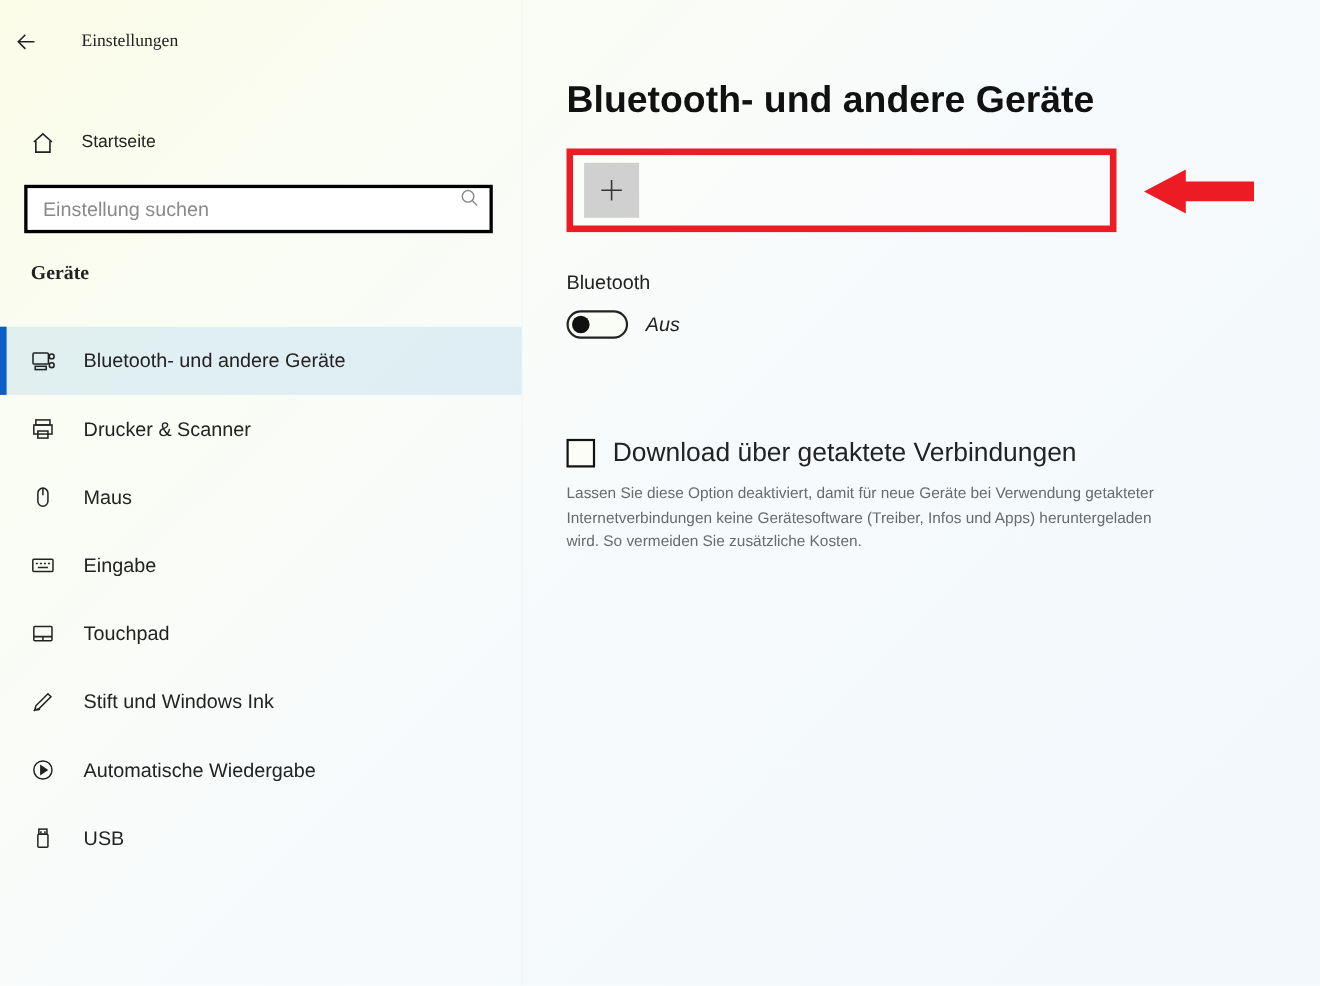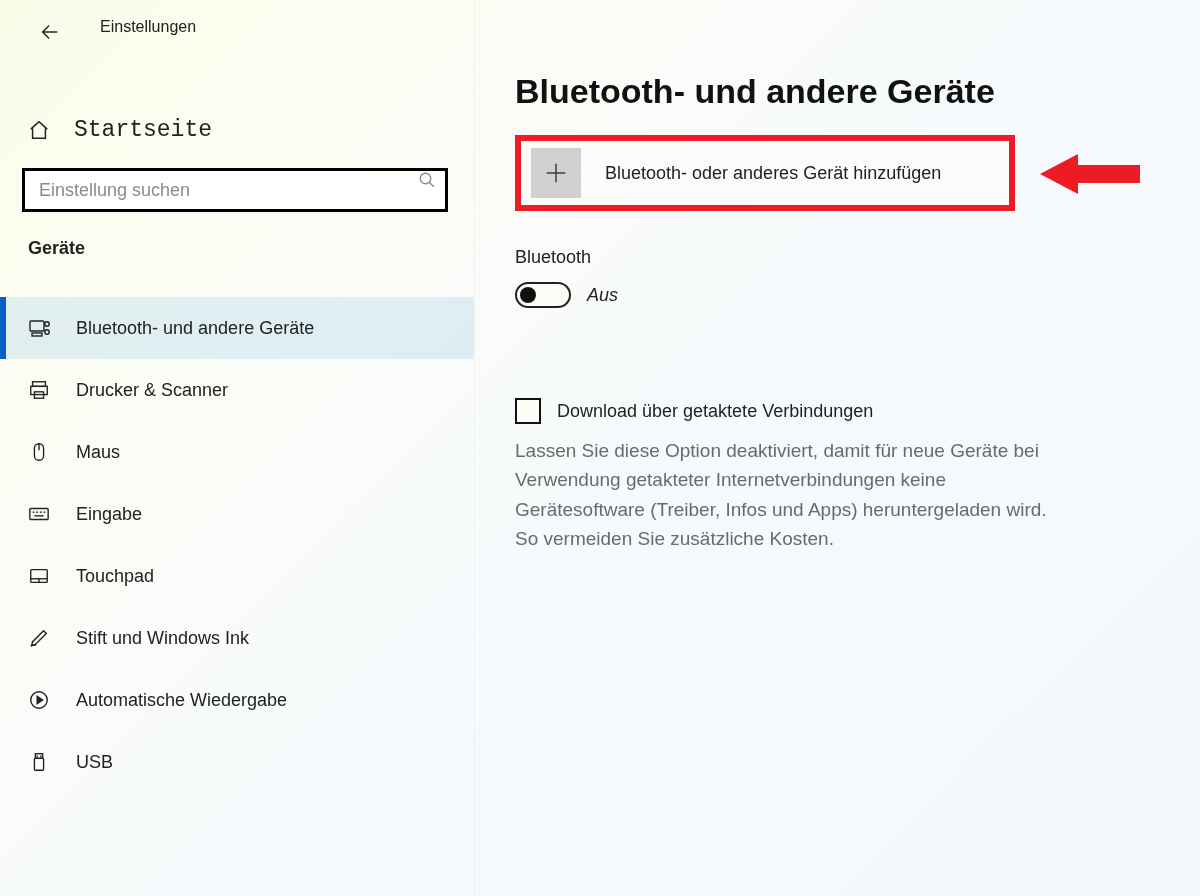--- a/index.html
+++ b/index.html
@@ -19,22 +19,24 @@
     }
     .sidebar {
       width: 475px;
       padding-top: 18px;
       border-right: 1px solid rgba(0,0,0,0.03);
       display: flex;
       flex-direction: column;
     }
     .header-row {
       display: flex;
-      padding-left: 36px;
+      align-items: center;
+      padding-left: 10px;
       height: 40px;
+      font-family: Liberation Serif, serif;
     }
     .back-icon {
       width: 28px;
       height: 28px;
       display: flex;
       align-items: center;
       justify-content: center;
       cursor: pointer;
     }
     .app-title {
@@ -50,23 +52,22 @@
       height: 40px;
       cursor: pointer;
     }
     .home-icon {
       width: 24px;
       display: flex;
       align-items: center;
     }
     .home-label {
       margin-left: 22px;
-      font-size: 23px;
-      color: #222;
-      font-family: Liberation Mono, monospace;
+      font-size: 16px;
+      color: #222;
     }
     .search-wrap {
       margin: 18px 26px 0 22px;
     }
     .search-box {
       position: relative;
       width: 100%;
       height: 44px;
       border: 3px solid #000000;
       background: #fff;
@@ -91,20 +92,21 @@
       display: flex;
       align-items: center;
       justify-content: center;
       color: #8a8a8a;
     }
     .section-title {
       margin: 26px 0 10px 28px;
       font-weight: 600;
       font-size: 18px;
       color: #222;
+      font-family: Liberation Serif, serif;
     }
     .nav-list {
       margin-top: 28px;
       display: flex;
       flex-direction: column;
     }
     .nav-item {
       display: flex;
       align-items: center;
       height: 62px;
@@ -223,26 +225,26 @@
     }
     .checkbox {
       width: 26px;
       height: 26px;
       border: 2.5px solid #111;
       cursor: pointer;
       background: #fcfdf7;
     }
     .checkbox-label {
       margin-left: 16px;
-      font-size: 18px;
+      font-size: 24px;
       color: #222;
     }
     .metered-desc {
       margin-top: 12px;
-      font-size: 19px;
+      font-size: 14px;
       color: #6a6a6a;
       line-height: 1.55;
       max-width: 560px;
     }
   </style>
 </head>
 <body>
 
 <div class="sidebar">
 
@@ -379,21 +381,20 @@
   <div class="main-title">Bluetooth- und andere Geräte</div>
 
   <div class="add-device-wrap">
     <div class="add-device">
       <div class="plus-box">
         <svg width="28" height="28" viewBox="0 0 24 24" stroke="#333" stroke-width="1.2">
           <line x1="12" y1="4" x2="12" y2="20"></line>
           <line x1="4" y1="12" x2="20" y2="12"></line>
         </svg>
       </div>
-      <div class="add-label">Bluetooth- oder anderes Gerät hinzufügen</div>
     </div>
     <div class="red-arrow">
       <svg width="100" height="46" viewBox="0 0 100 46">
         <polygon points="0,23 38,3 38,14 100,14 100,32 38,32 38,43" fill="#ed1c24"></polygon>
       </svg>
     </div>
   </div>
 
   <div class="bt-section">
     <div class="bt-label">Bluetooth</div>

